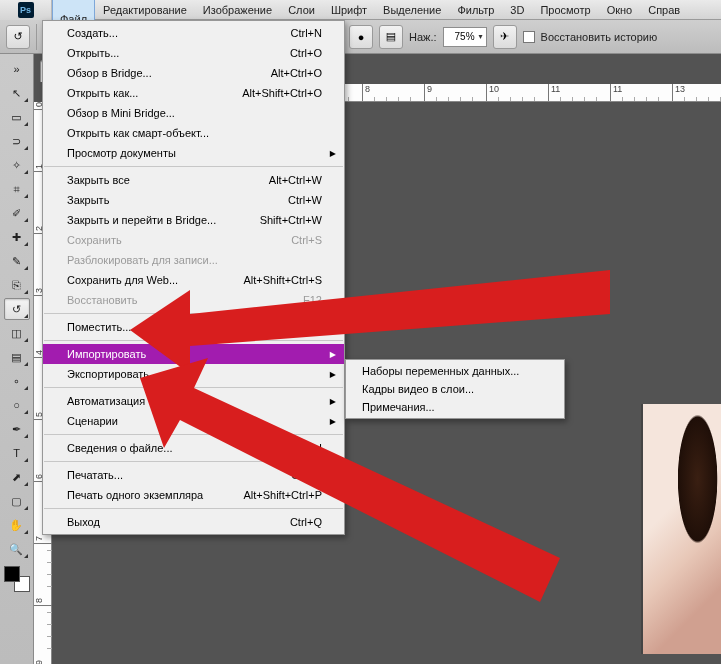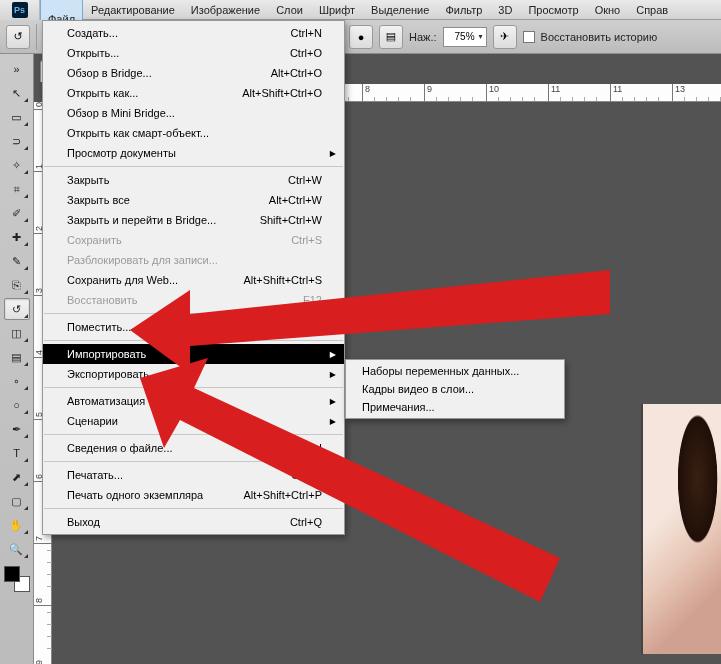--- a/index.html
+++ b/index.html
@@ -1,20 +1,20 @@
 <!DOCTYPE html>
 <html><head>
 <meta charset="utf-8">
 <style>
   * { box-sizing: border-box; margin: 0; padding: 0; user-select: none; }
   html, body { width: 721px; height: 664px; overflow: hidden; font-family: Tahoma, Arial, sans-serif; font-size: 11px; background: #535353; }
   .app { position: relative; width: 721px; height: 664px; background: #535353; }
   
   .menubar { position: absolute; top: 0; left: 0; right: 0; height: 20px; background: linear-gradient(#eaeaea,#d4d4d4); display: flex; align-items: center; border-bottom: 1px solid #9a9a9a; }
-  .ps-corner { width: 40px; height: 20px; display: flex; align-items: center; justify-content: center; background: linear-gradient(#eaeaea,#d4d4d4); border-right: 1px solid #b8b8b8; text-align: center; }
+  .ps-corner { width: 52px; height: 20px; display: flex; align-items: center; justify-content: center; background: linear-gradient(#eaeaea,#d4d4d4); border-right: 1px solid #b8b8b8; text-align: center; }
   .ps-logo { width: 16px; height: 16px; background: #001d33; border-radius: 2px; color:#6fb4e3; font-weight:bold; font-size:9px; display:flex; align-items:center; justify-content:center; }
   .menu-item { padding: 0 8px; height: 20px; line-height: 20px; color: #222; cursor: default; }
   .menu-item.open { background: #cde4f7; border:1px solid #7da7d9; line-height:18px; padding:16px 7px; }
   
   .optionsbar { position:absolute; top:20px; left:0; right:0; height:34px; background:linear-gradient(#cfcfcf,#bcbcbc); border-bottom:1px solid #8c8c8c; display:flex; align-items:center; gap:6px; padding:0 6px; }
   .opt-icon { width:24px; height:24px; border:1px solid #9a9a9a; border-radius:3px; background:linear-gradient(#f2f2f2,#dcdcdc); display:flex; align-items:center; justify-content:center; }
   .opt-sep { width:1px; height:26px; background:#9a9a9a; }
   .opt-drop { width:44px; height:20px; border:1px solid #8d8d8d; background:#fff; display:flex; align-items:center; justify-content:center; font-size:10px; position:relative;}
   .opt-drop::after{content:"▾"; position:absolute; right:3px; font-size:8px; color:#333;}
   .opt-lbl { color:#222; }
@@ -37,21 +37,21 @@
   .ruler-v .tick.minor{width:5px;left:13px;border-top:1px solid #aaa;}
   .tab { position:absolute; top:6px; left:6px; height:22px; padding:0 20px 0 10px; background:#d8d8d8; border:1px solid #888; border-bottom:none; border-radius:3px 3px 0 0; display:flex; align-items:center; font-size:11px; color:#222;}
   .tab .x{position:absolute;right:5px;top:3px;font-size:11px;color:#555;}
   .photo { position:absolute; right:0; top:350px; width:80px; height:250px; background: radial-gradient(ellipse at 70% 30%, #3a1f12 0%, #1f0f08 25%, transparent 26%), linear-gradient(135deg,#f5e5dc 40%,#e8c8b8 60%,#d0a090 80%); border-left:2px solid #444;}
   
   .dropdown { position:absolute; top:20px; left:42px; width:303px; background:#f0f0f0; border:1px solid #979797; box-shadow:2px 3px 6px rgba(0,0,0,.35); padding:2px 0;}
   .dd-item { height:20px; display:flex; align-items:center; padding:0 26px 0 24px; position:relative; color:#000; white-space:nowrap;}
   .dd-item .sc { position:absolute; right:22px; color:#000;}
   .dd-item.disabled { color:#9a9a9a;}
   .dd-item.disabled .sc{color:#9a9a9a;}
-  .dd-item.hl { background:#000000; color:#fff;}
+  .dd-item.hl { background:#a21caf; color:#fff;}
   .dd-item.sub::after{content:"▶"; position:absolute; right:8px; font-size:8px;}
   .dd-item.hl.sub::after{color:#fff;}
   .dd-sep{height:1px;background:#c7c7c7;margin:3px 1px;}
   
   .submenu { position:absolute; top:359px; left:345px; width:220px; background:#f0f0f0; border:1px solid #979797; box-shadow:2px 3px 6px rgba(0,0,0,.35); padding:2px 0;}
   .sm-item{height:18px;display:flex;align-items:center;padding:0 16px;color:#000;white-space:nowrap;}
   
   .arrow1, .arrow2 { position:absolute; pointer-events:none; }
 </style>
 </head>
@@ -285,26 +285,26 @@
         <span>Обзор в Mini Bridge...</span>
       </div>
       <div class="dd-item">
         <span>Открыть как смарт-объект...</span>
       </div>
       <div class="dd-item sub">
         <span>Просмотр документы</span>
       </div>
       <div class="dd-sep"></div>
       <div class="dd-item">
+        <span>Закрыть все</span>
+        <span class="sc">Alt+Ctrl+W</span>
+      </div>
+      <div class="dd-item">
         <span>Закрыть</span>
         <span class="sc">Ctrl+W</span>
-      </div>
-      <div class="dd-item">
-        <span>Закрыть все</span>
-        <span class="sc">Alt+Ctrl+W</span>
       </div>
       <div class="dd-item">
         <span>Закрыть и перейти в Bridge...</span>
         <span class="sc">Shift+Ctrl+W</span>
       </div>
       <div class="dd-item disabled">
         <span>Сохранить</span>
         <span class="sc">Ctrl+S</span>
       </div>
       <div class="dd-item disabled">

